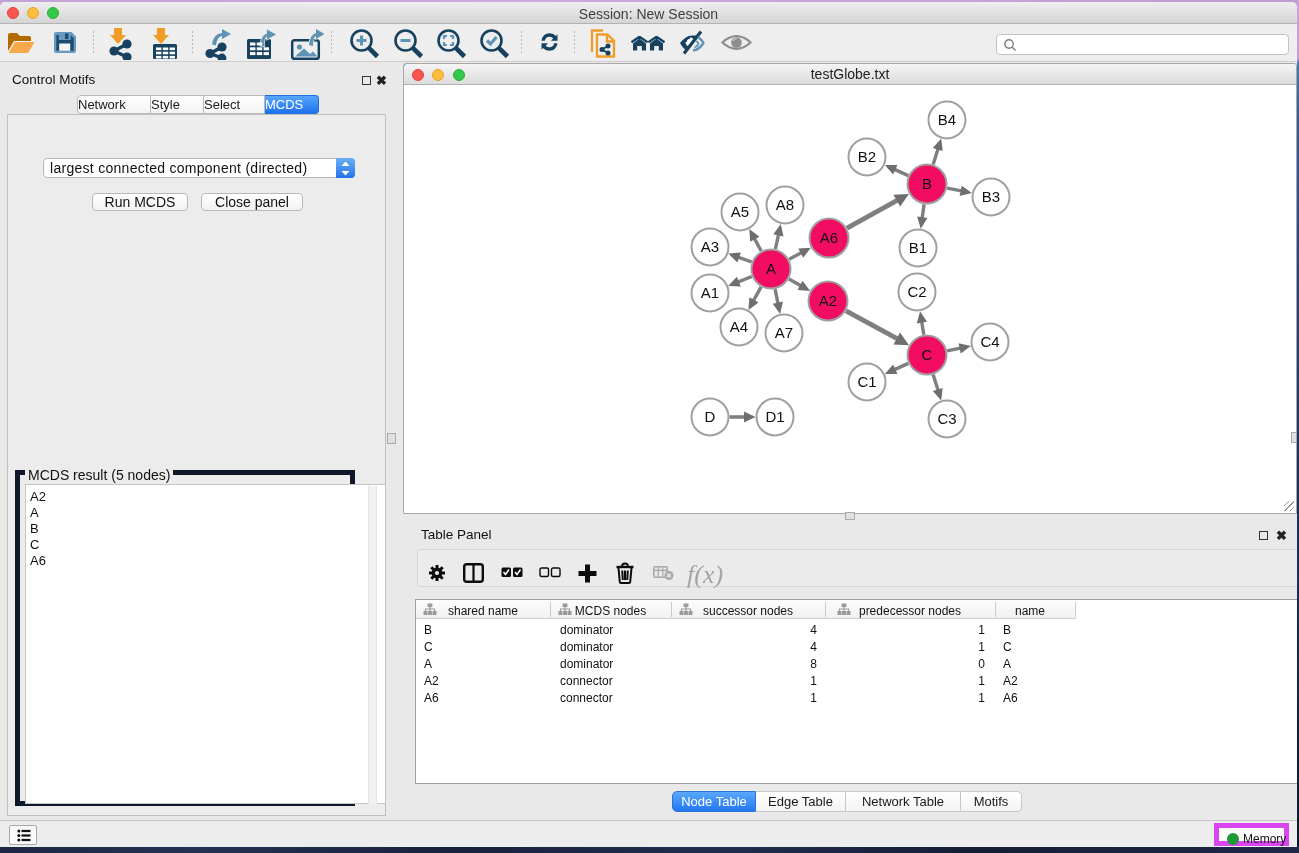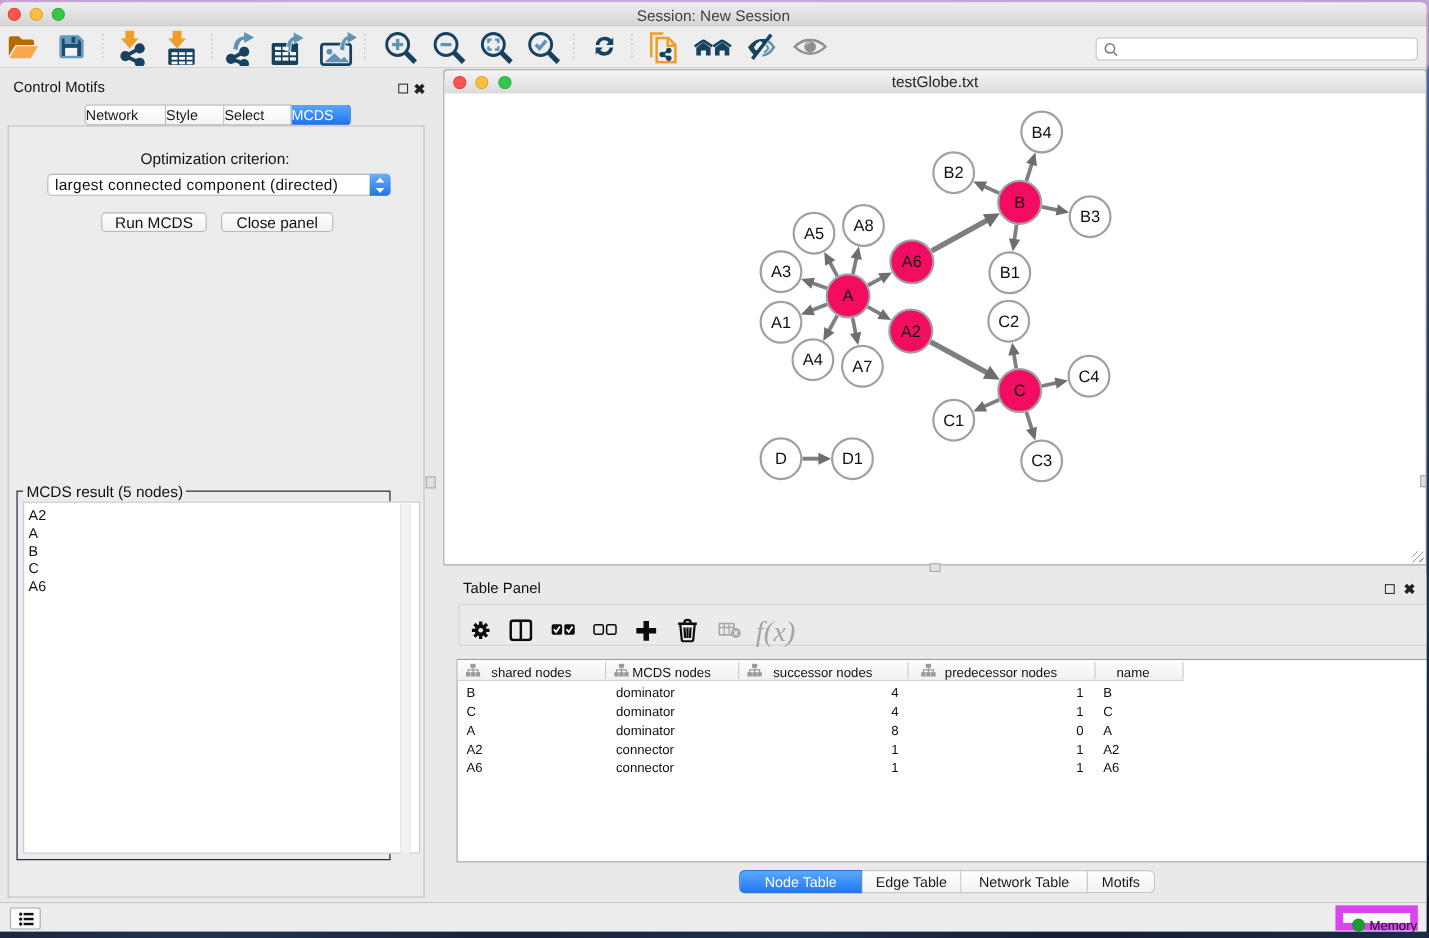--- a/index.html
+++ b/index.html
@@ -56,21 +56,21 @@
   border:1px solid #b5b5b5; border-radius:4px; }
 #combo .txt { left:6px; top:1px; font-size:14px; color:#111; letter-spacing:0.28px; }
 #combo .spin { right:-1px; top:-1px; width:19px; height:20px; border-radius:0 4px 4px 0;
   background:linear-gradient(#6cb0f7,#2372ec); }
 .cbtn { height:18px; background:linear-gradient(#ffffff,#f1f1f1); border:1px solid #b9b9b9;
   border-radius:4px; font-size:14px; color:#111; text-align:center; line-height:16px; }
 #btn-run { left:92px; top:131px; width:96px; }
 #btn-close { left:201px; top:131px; width:102px; }
 
 
-#fsres { left:15px; top:384px; width:340px; height:336px; border:1px solid #0f172a; }
+#fsres { left:15px; top:408px; width:340px; height:336px; border:5px solid #0f172a; }
 #fsres .leg { left:5px; top:-8px; background:#ececec; padding:0 3px; font-size:14px; color:#111; }
 #fslist { left:5px; top:9px; width:361px; height:320px; background:#fff; border:1px solid #c6c6c6; }
 #fslist .items { left:4px; top:4px; font-size:13px; color:#111; line-height:16px; }
 #fslist .sb { right:8px; top:1px; width:9px; height:318px; background:#f2f2f2; border-left:1px solid #e3e3e3; border-right:1px solid #e3e3e3; }
 
 
 #netwin { left:403px; top:61px; width:894px; height:451px; background:#fff;
   border:1px solid #a8a8a8; border-radius:3px 3px 0 0; overflow:hidden; }
 #nettitle { left:0; top:0; width:892px; height:21px;
   background:linear-gradient(#f5f5f5,#dcdcdc); border-bottom:1px solid #b0b0b0;
@@ -102,21 +102,21 @@
 .ttab.first { border-left:1px solid #c6c6c6; border-radius:5px 0 0 5px; }
 .ttab.last { border-radius:0 5px 5px 0; }
 .ttab.sel { background:linear-gradient(#5aa8fd,#2377f0); color:#fff; border-color:#2a74d9; }
 
 
 #statusbar { left:0; top:818px; width:1297px; height:27px; background:#ededed;
   border-top:1px solid #c6c6c6; }
 #sb-left { left:9px; top:4px; width:28px; height:20px; background:#fafafa;
   border:1px solid #a8a8a8; border-radius:2px; }
 #sb-mem { left:1214px; top:2px; width:75px; height:23px; background:#fcfcfc;
-  border:7px solid #d946ef; font-size:12px; color:#111; }
+  border:5px solid #d946ef; font-size:12px; color:#111; }
 #sb-mem .dot { left:8px; top:5px; width:12px; height:12px; border-radius:50%; background:#1d9a33; }
 #sb-mem .lbl { left:24px; top:4px; }
 
 
 .sgrip { background:#e0e0e0; border:1px solid #aaa; }
 </style>
 </head>
 <body>
 <div class="abs" id="desktop-top"></div>
 <div class="abs" id="win">
@@ -276,21 +276,20 @@
     <div class="abs hdr">Control Motifs</div>
     <div class="abs wbtn-sq" style="left:362px; top:14px;"></div>
     <div class="abs wbtn-x" style="left:376px; top:14px;">✖</div>
     <div class="abs" id="cp-inner"></div>
     <div class="abs" id="cp-tabs">
       <div class="seg first" style="width:74px;">Network</div>
       <div class="seg" style="width:53px;">Style</div>
       <div class="seg" style="width:61px;">Select</div>
       <div class="seg last sel" style="width:54px;">MCDS</div>
     </div>
-    <div class="abs" id="optlabel">Optimization criterion:</div>
     <div class="abs" id="combo">
       <div class="abs txt">largest connected component (directed)</div>
       <div class="abs spin">
           <svg class="abs" style="left:4px;top:3px;" width="11" height="15" viewBox="0 0 11 15">
 <path d="M5.5,0.5 L9.5,5 L1.5,5 Z" fill="#fff"></path>
 <path d="M5.5,14.5 L9.5,10 L1.5,10 Z" fill="#fff"></path>
           </svg>
         </div>
     </div>
     <div class="abs cbtn" id="btn-run">Run MCDS</div>
@@ -500,21 +499,21 @@
           </svg>
           <svg class="abs" style="left:421px;top:3px;" width="14" height="13" viewBox="0 0 14 13">
 <g fill="#9a9a9a">
               <rect x="4.6" y="0.5" width="4.8" height="3.6"></rect>
 <rect x="0.5" y="8" width="4" height="4"></rect>
               <rect x="5" y="8" width="4" height="4"></rect>
               <rect x="9.5" y="8" width="4" height="4"></rect>
 <path d="M7,4 L7,6 M2.5,8 L2.5,6 L11.5,6 L11.5,8 M7,6 L7,8" stroke="#9a9a9a" stroke-width="1.1" fill="none"></path>
             </g>
           </svg>
-        <div class="abs hcell" style="left:0px; width:134px;">shared nodes</div>
+        <div class="abs hcell" style="left:0px; width:134px;">shared name</div>
         <div class="abs hcell" style="left:134px; width:121px;">MCDS nodes</div>
         <div class="abs hcell" style="left:255px; width:154px;">successor nodes</div>
         <div class="abs hcell" style="left:409px; width:170px;">predecessor nodes</div>
         <div class="abs hcell" style="left:575px; width:78px;">name</div>
       </div>
       <div class="abs tr" style="top:21px;">
 <span style="left:8px;">B</span>
           <span style="left:144px;">dominator</span>
 <span style="left:341px;width:60px;text-align:right;">4</span>
 <span style="left:509px;width:60px;text-align:right;">1</span>
@@ -543,21 +542,21 @@
         </div>
 <div class="abs tr" style="top:89px;">
 <span style="left:8px;">A6</span>
           <span style="left:144px;">connector</span>
 <span style="left:341px;width:60px;text-align:right;">1</span>
 <span style="left:509px;width:60px;text-align:right;">1</span>
 <span style="left:587px;">A6</span>
         </div>
     </div>
     <div class="abs" id="ttabs">
-      <div class="ttab first sel" style="width:112px;">Node Table</div>
+      <div class="ttab first sel" style="width:84px;">Node Table</div>
       <div class="ttab" style="width:90px;">Edge Table</div>
       <div class="ttab" style="width:115px;">Network Table</div>
       <div class="ttab last" style="width:61px;">Motifs</div>
     </div>
   </div>
 
   <div class="abs" id="statusbar">
     <div class="abs" id="sb-left">
         <svg class="abs" style="left:7px;top:3px;" width="14" height="13" viewBox="0 0 14 13">
 <g fill="#111">

